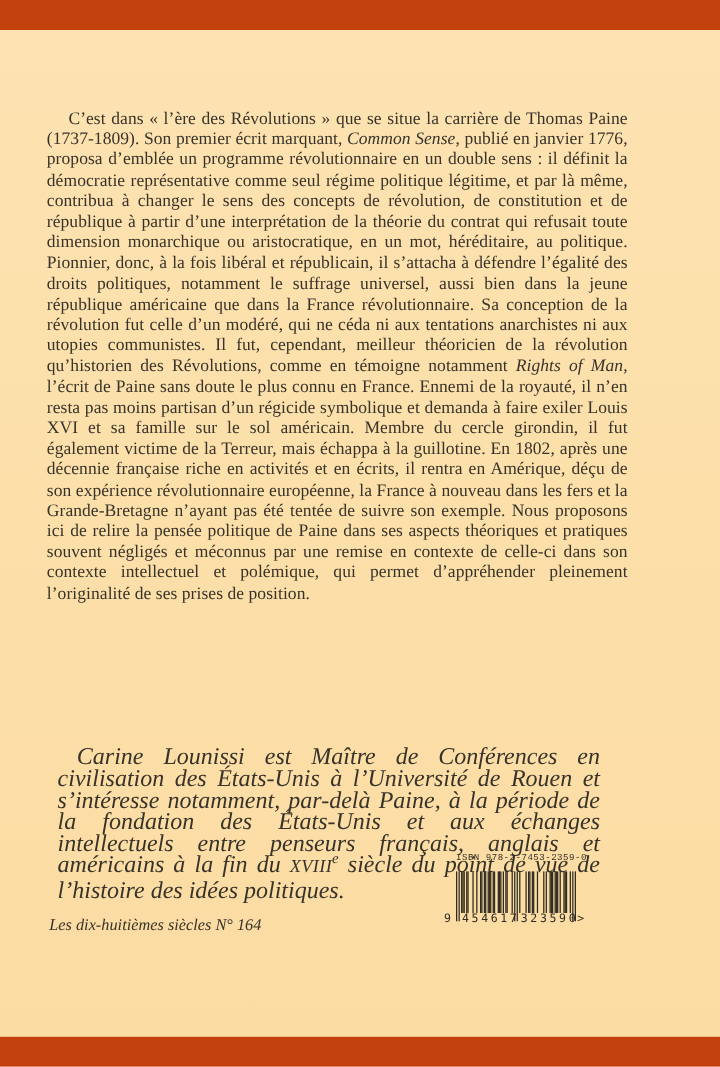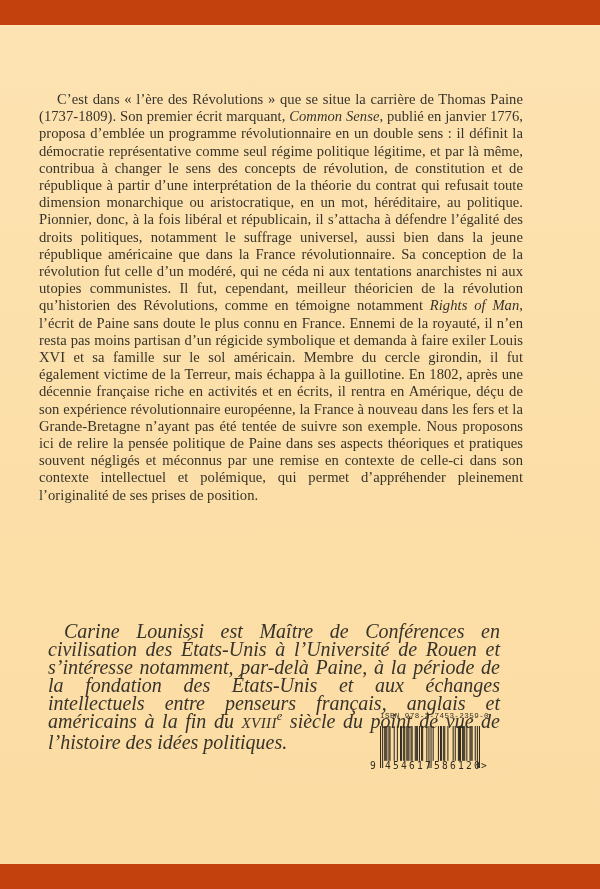--- a/index.html
+++ b/index.html
@@ -168,19 +168,20 @@
           <rect x="82" y="0" width="1" height="34"></rect>
           <rect x="85" y="0" width="1" height="34"></rect>
           <rect x="86" y="0" width="1" height="34"></rect>
           <rect x="87" y="0" width="1" height="34"></rect>
           <rect x="90" y="0" width="1" height="34"></rect>
           <rect x="92" y="0" width="1" height="41"></rect>
           <rect x="94" y="0" width="1" height="41"></rect>
         </svg>
       <span class="bd bd9">9</span>
       <span class="bd bdg1">454617</span>
-      <span class="bd bdg2">586120</span>
+      <span class="bd bdg2">323590</span>
       <span class="bd bdar">&gt;</span>
     </div>
 
+    <div class="series">Les dix-huitièmes siècles N° 164</div>
 
   </div>
 </div>
 
 </body></html>

